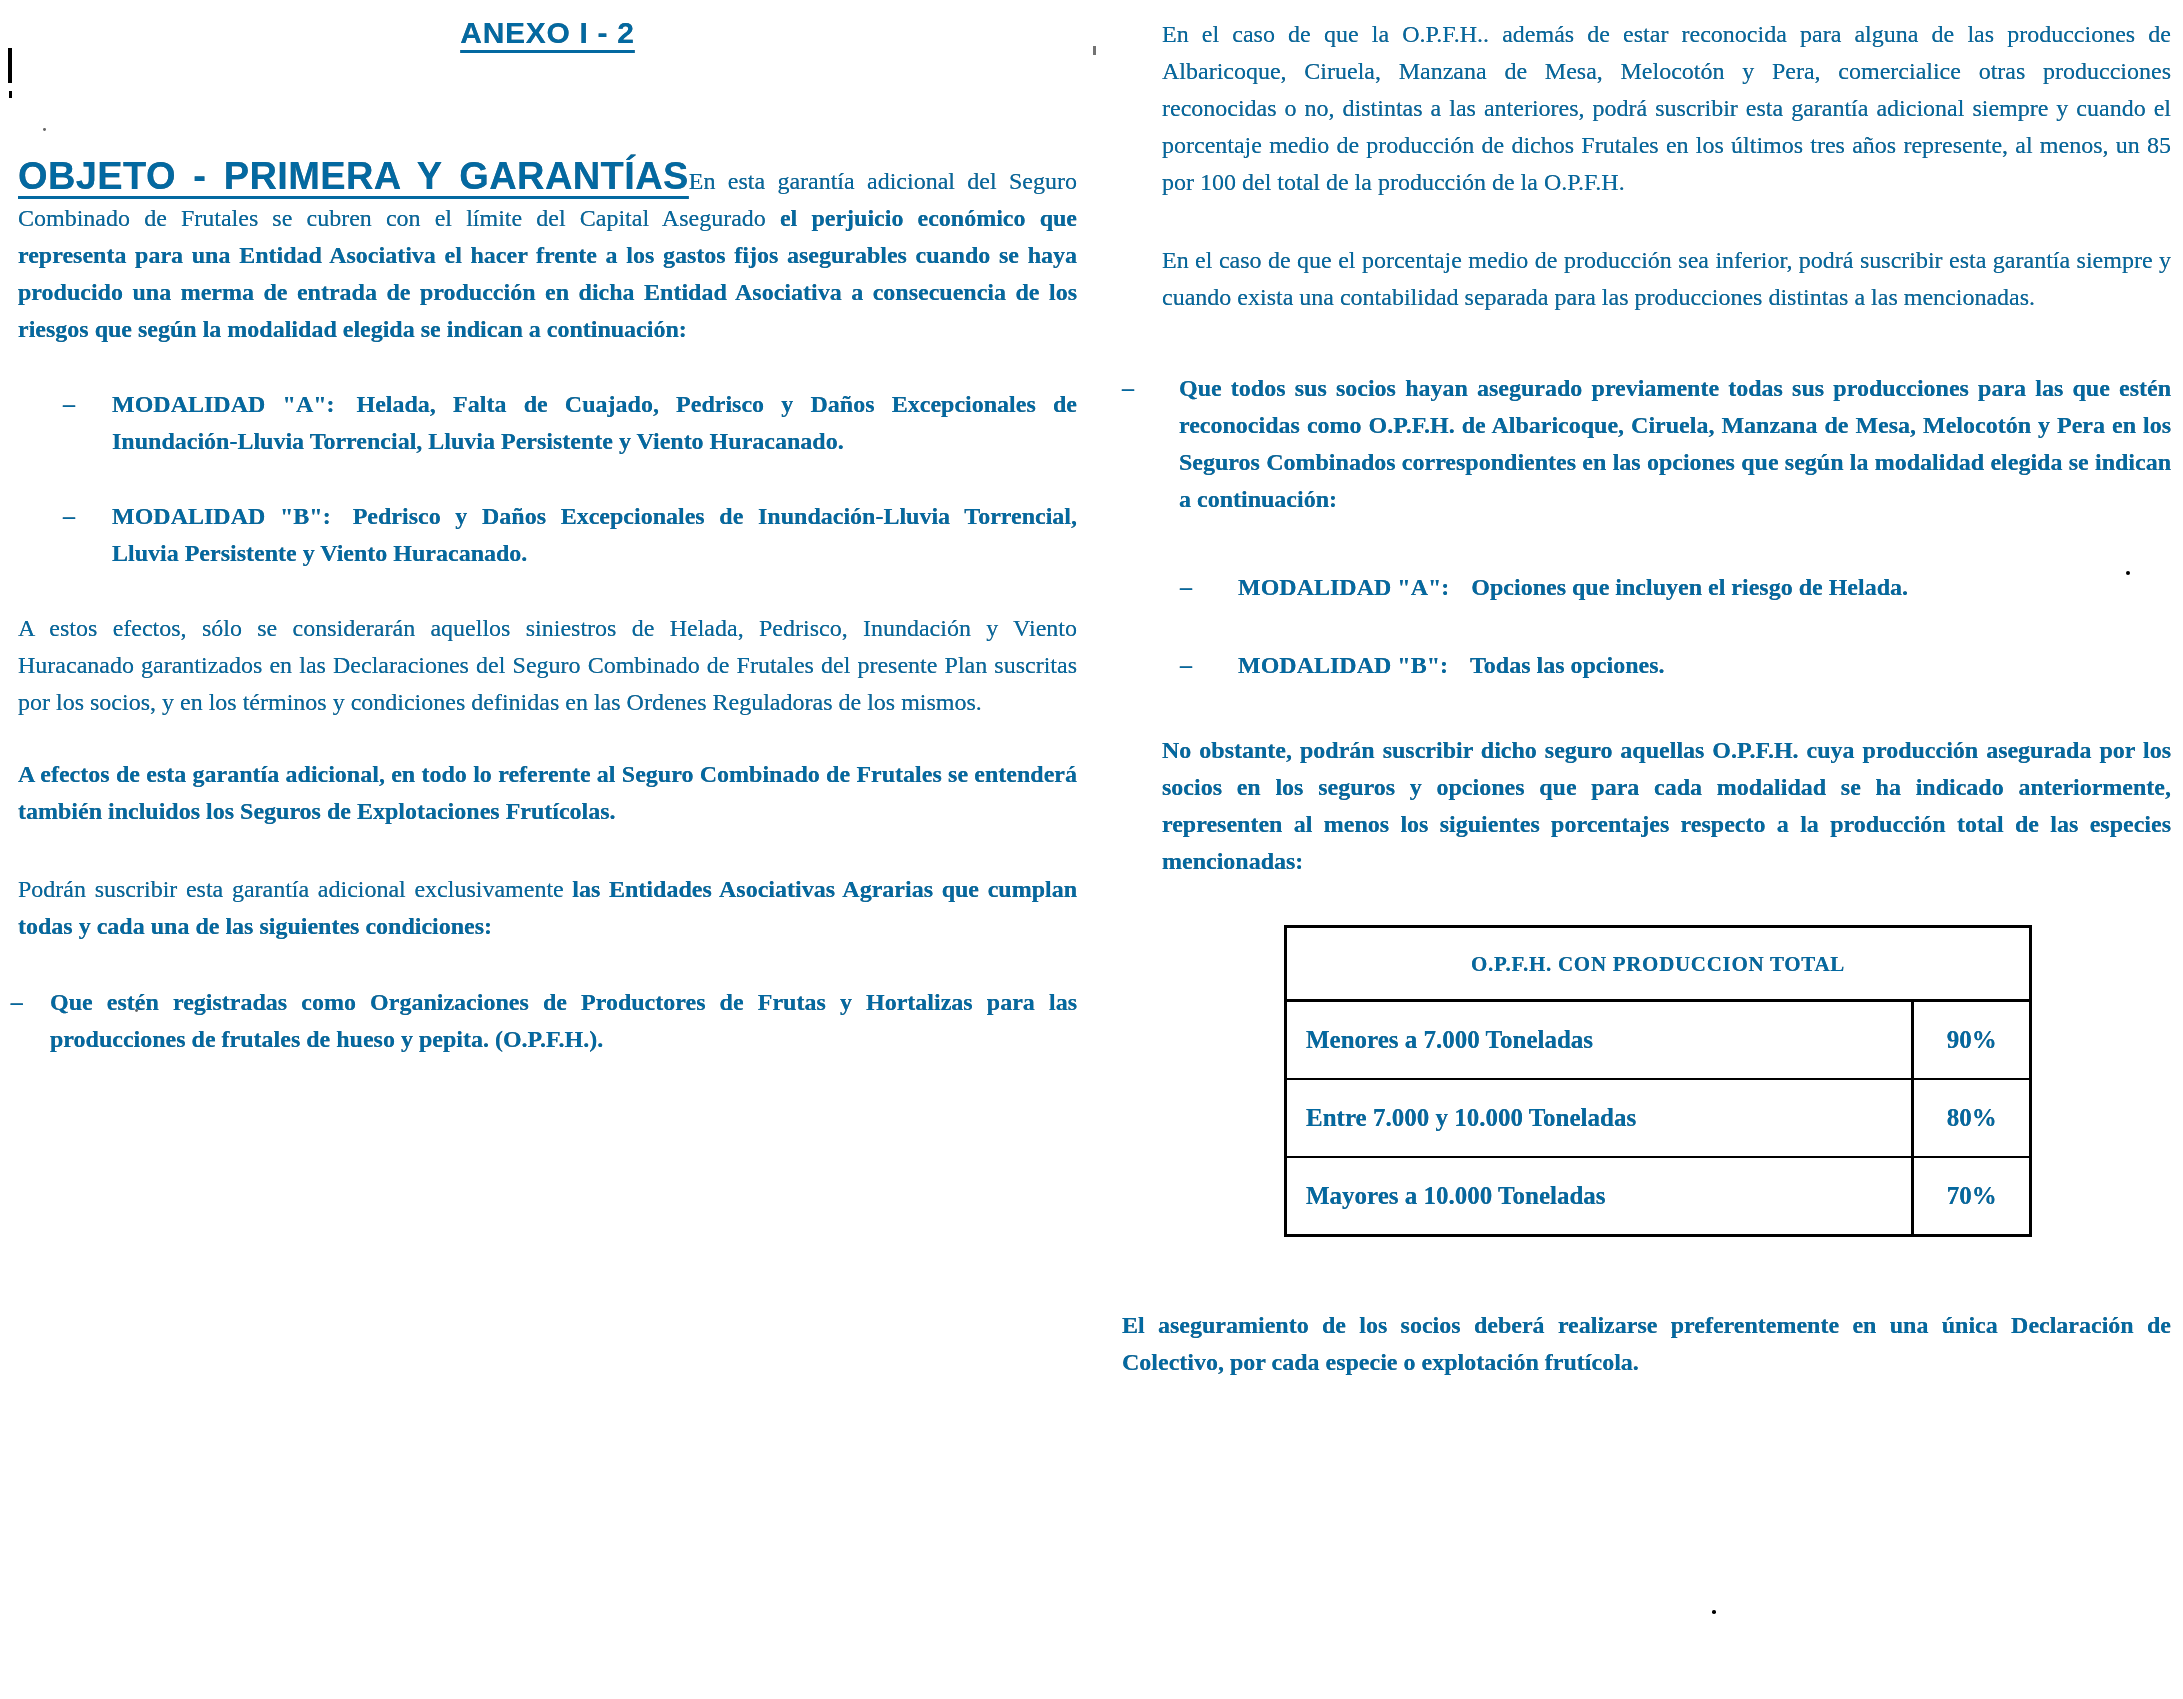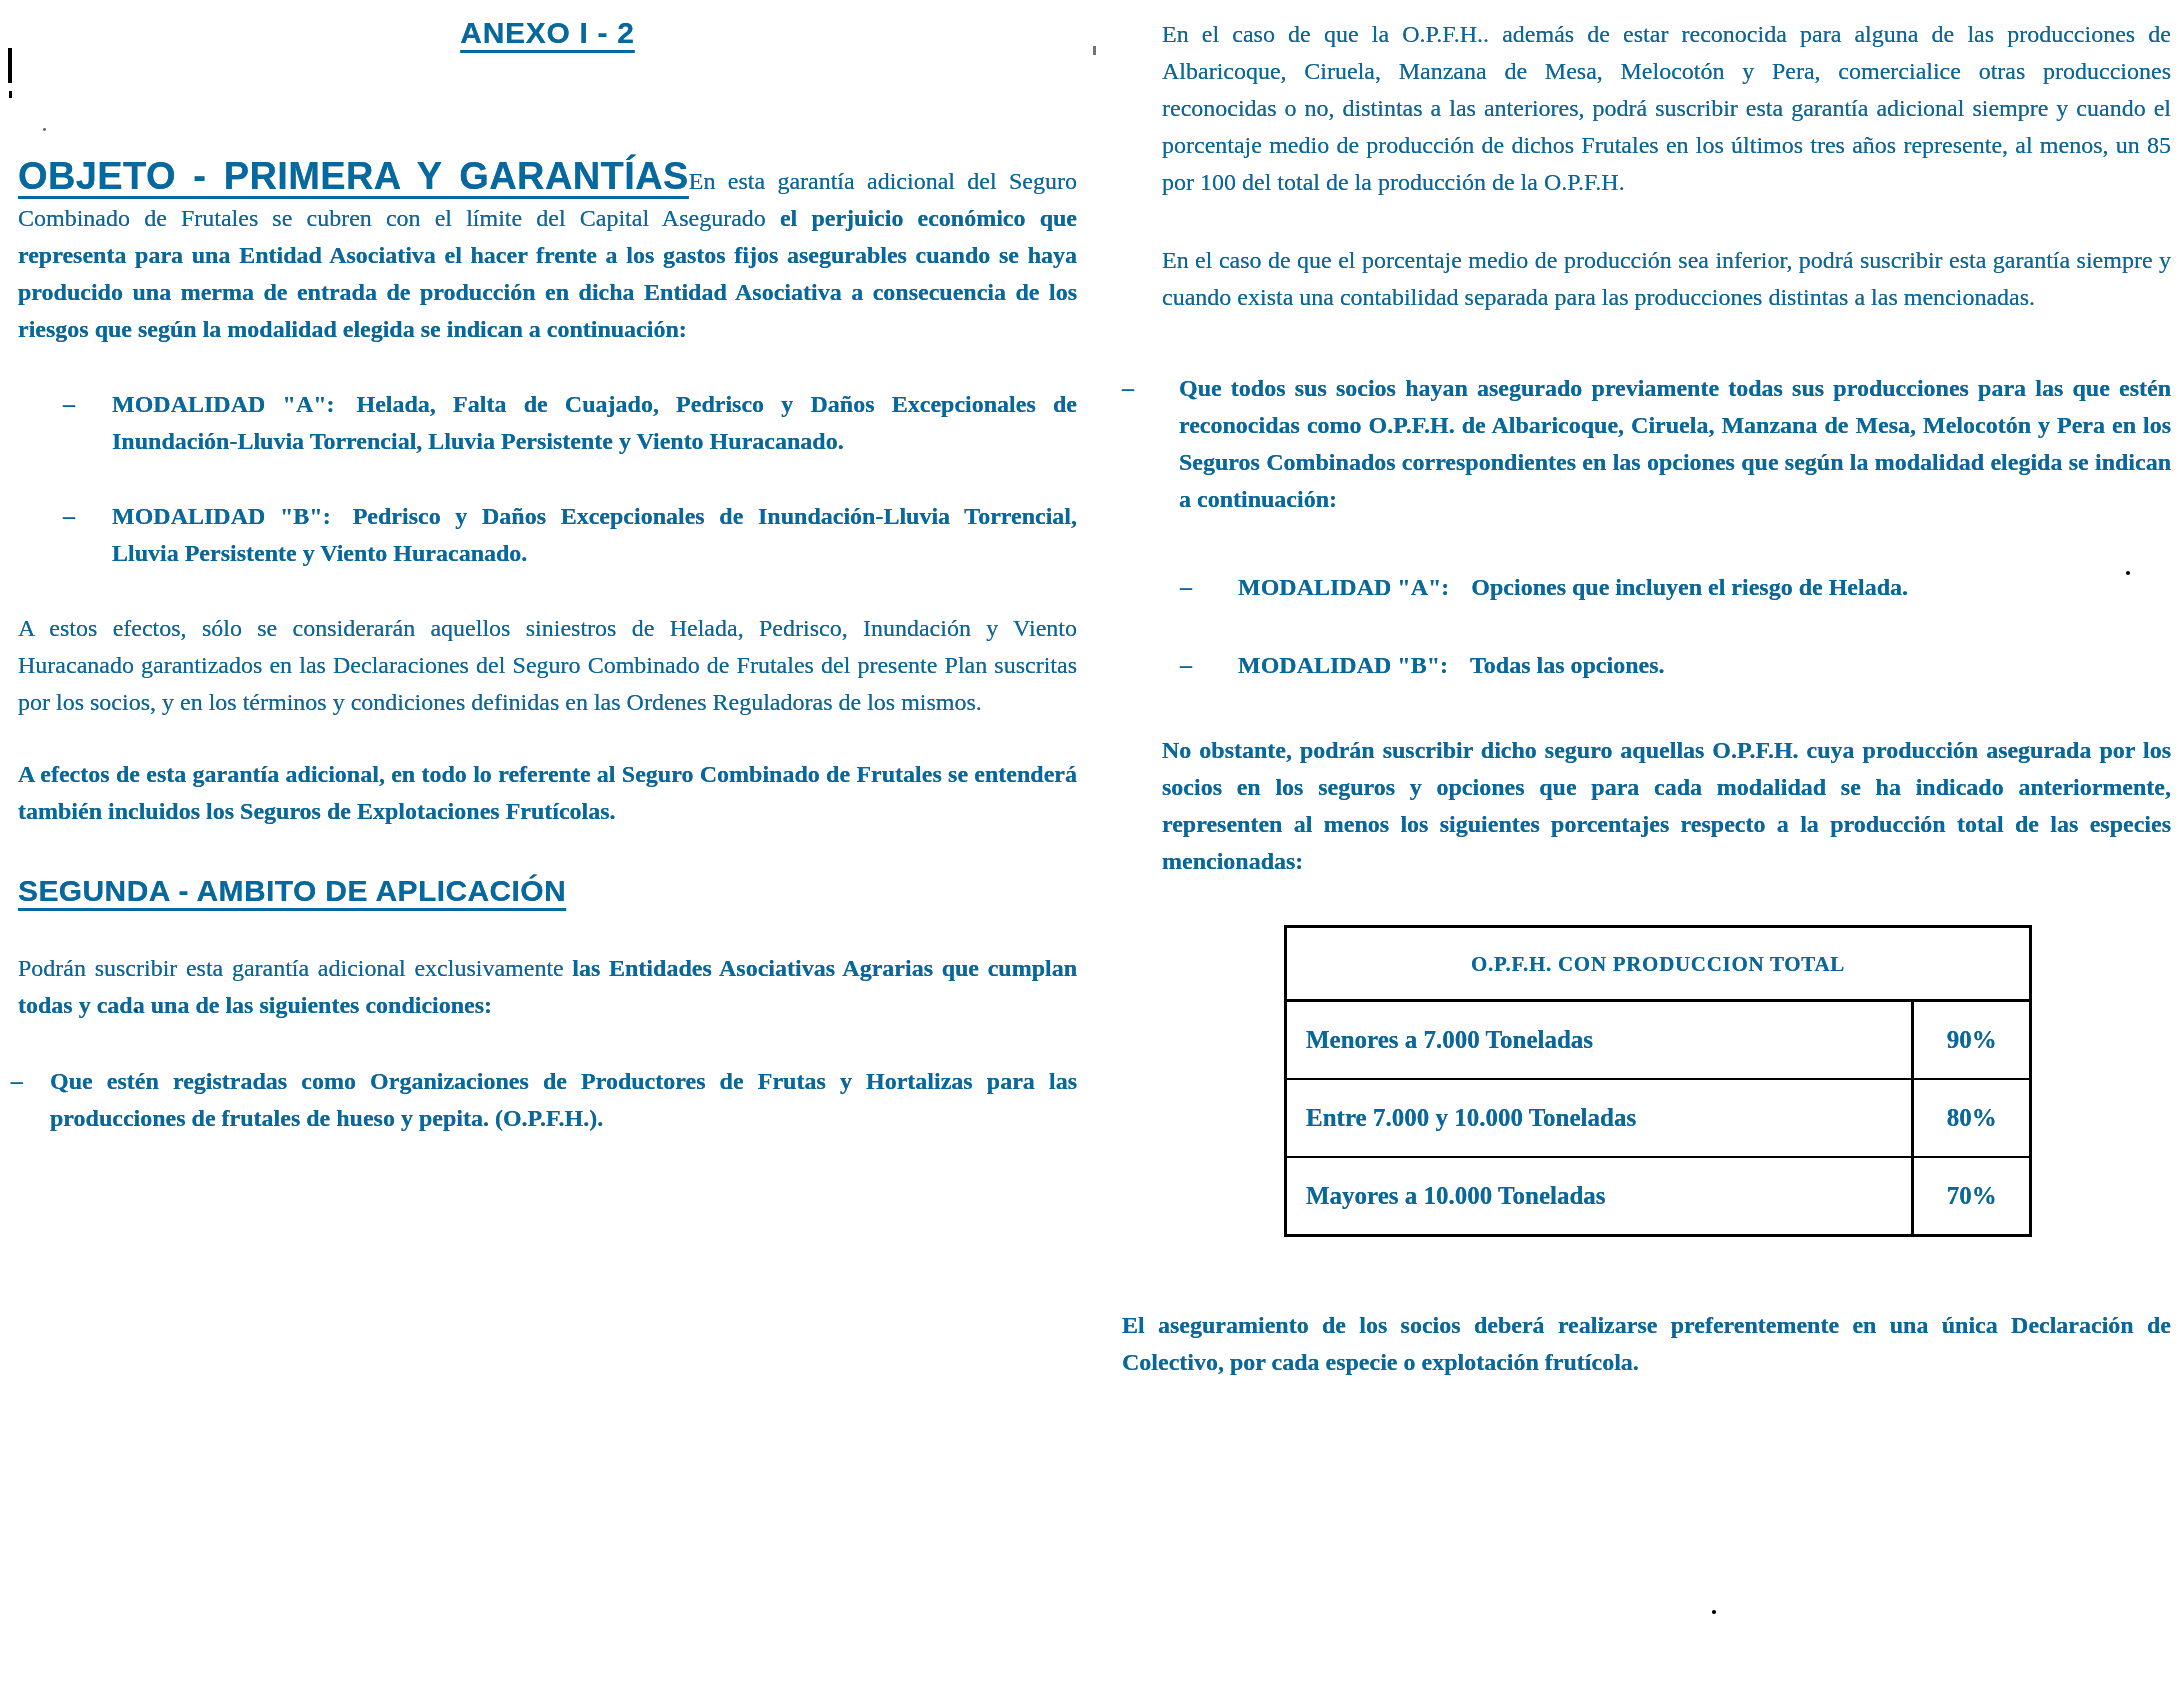--- a/index.html
+++ b/index.html
@@ -153,23 +153,20 @@
 
     <div class="bullet bl-mod">
       <span class="dash">–</span>
       <span class="mod-label">MODALIDAD "B":</span><span>Pedrisco y  Daños Excepcionales de Inundación-Lluvia Torrencial, Lluvia Persistente y Viento Huracanado.</span>
     </div>
 
     <p class="p-efectos">A estos efectos, sólo se considerarán aquellos siniestros de Helada, Pedrisco, Inundación  y Viento  Huracanado garantizados en las Declaraciones del Seguro  Combinado de Frutales del presente Plan  suscritas por los socios, y en los términos y condiciones definidas en las Ordenes Reguladoras de los mismos.</p>
 
     <p class="p-adic">A efectos de esta garantía adicional, en todo lo referente al Seguro Combinado de Frutales se entenderá también incluidos los Seguros de Explotaciones Frutícolas.</p>
 
-    <div class="h-segunda">
-      <span class="u">SEGUNDA - AMBITO DE APLICACIÓN</span>
-    </div>
 
     <p class="p-podran"><span>Podrán suscribir esta garantía adicional exclusivamente </span><b>las Entidades Asociativas Agrarias que cumplan todas y cada una de las siguientes condiciones:</b></p>
 
     <div class="bullet bl-low">
       <span class="dash">–</span>
       <span>Que estén registradas como Organizaciones de Productores de Frutas y Hortalizas para las producciones de frutales de hueso y pepita. (O.P.F.H.).</span>
     </div>
 
 
   </div>

